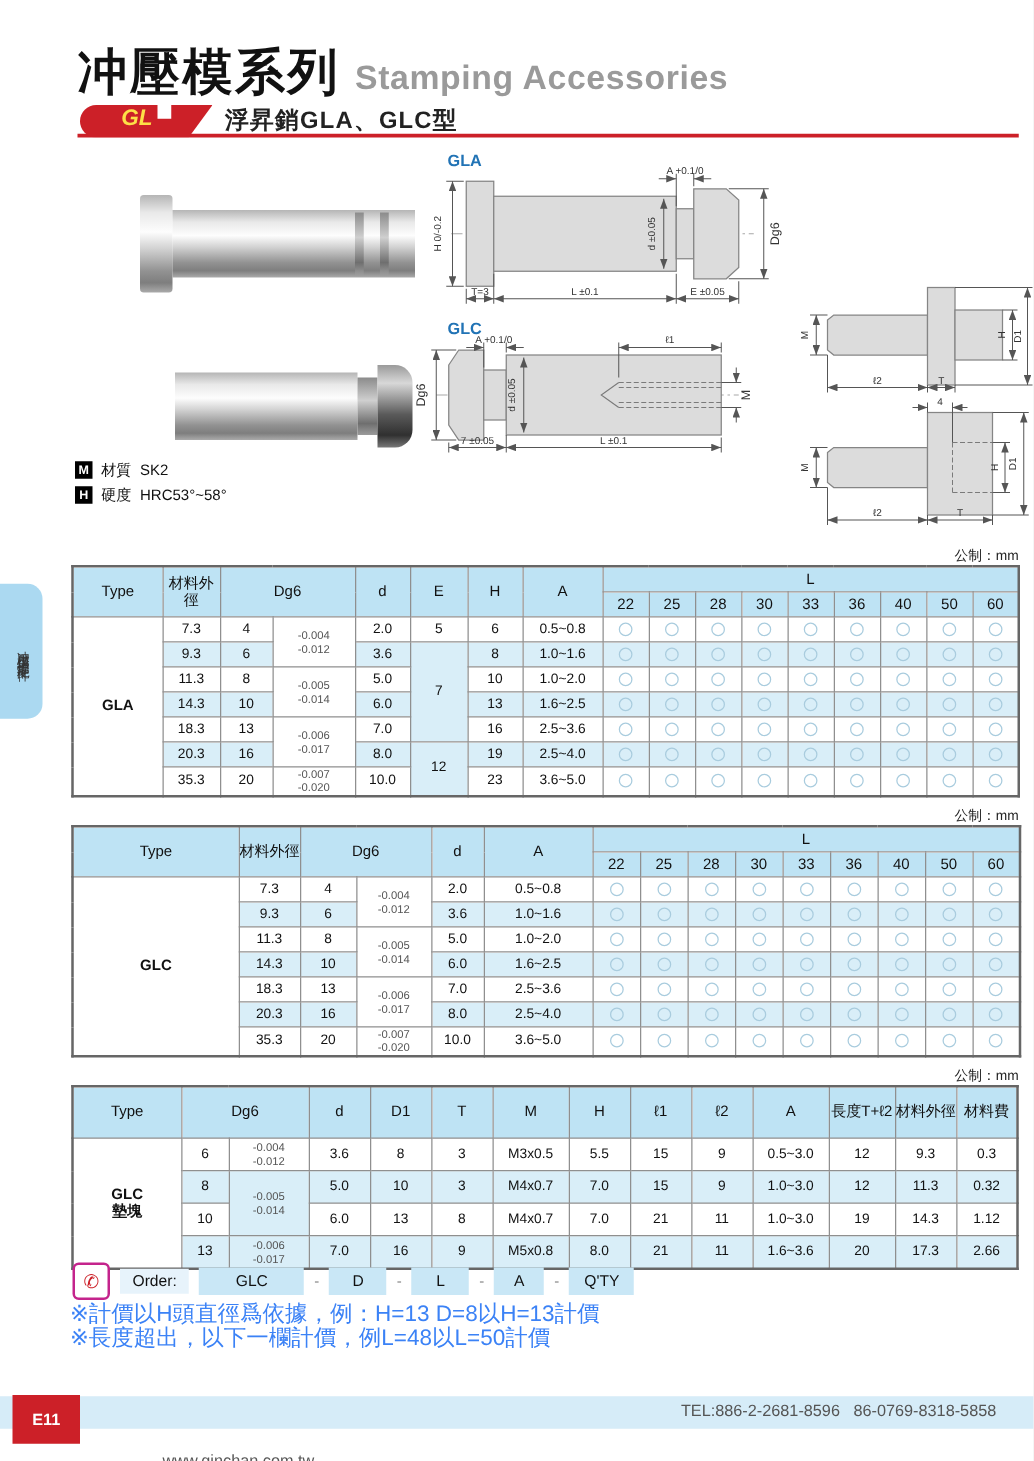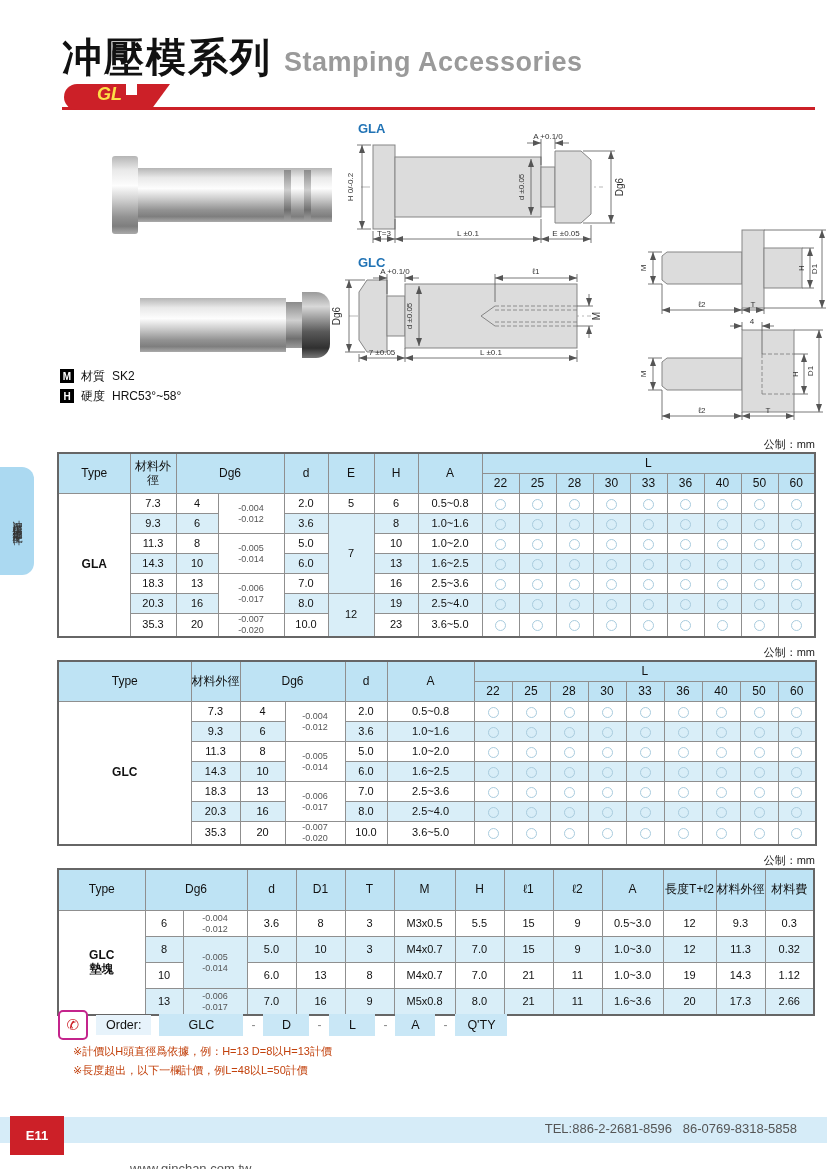--- a/index.html
+++ b/index.html
@@ -64,21 +64,21 @@
   table.t3 thead th{height:40px;}
   table.t3 td{height:25px;}
 
   
   .orderrow{left:58px;top:1010px;display:flex;align-items:center;gap:8px;}
   .phonebox{width:26px;height:26px;border:2px solid #c4248c;border-radius:5px;background:#fff;
             display:flex;align-items:center;justify-content:center;font-size:15px;color:#cc2028;}
   .orderlabel{background:#e7f3fb;padding:3px 10px;font-size:12.5px;color:#111;}
   .obox{background:#c9e7f6;height:22px;line-height:22px;text-align:center;font-size:12.5px;color:#111;display:inline-block;}
   .odash{color:#888;font-size:12px;}
-  .notes{left:73px;top:1042px;font-size:11px;color:#c2410c;line-height:19px;}
+  .notes{left:56px;top:1042px;font-size:18px;color:#3b82f6;line-height:19px;}
 
   
   .footbar{left:0;top:1117px;width:827px;height:26px;background:#d6ecf8;}
   .e11{left:10px;top:1116px;width:54px;height:39px;background:#cc2028;color:#fff;font-weight:bold;
        font-size:13px;display:flex;align-items:center;justify-content:center;}
   .site{left:130px;top:1121px;font-size:13px;color:#555;margin-top:40px;}
   .tel{right:30px;top:1121px;font-size:13px;color:#555;white-space:pre;}
 </style>
 </head>
 <body>
@@ -88,20 +88,21 @@
   <div class="abs titlebar">
     <span class="title-zh">冲壓模系列</span>
     <span class="title-en">Stamping Accessories</span>
   </div>
   <div class="abs redline"></div>
   <div class="abs badge">
     <span>GL</span>
     <span class="badge-sq"></span>
   </div>
   <div class="abs subtitlebar">
+    <span class="sub-zh">浮昇銷GLA、GLC型</span>
   </div>
 
   <div class="abs sidetab">
     <span>冲壓模用標準零配件</span>
   </div>
 
   <div class="photo" style="left:112px;top:156px;width:220px;height:78px;">
     <div class="met" style="left:0;top:0;width:26px;height:78px;border-radius:3px;"></div>
     <div class="met" style="left:26px;top:12px;width:194px;height:54px;"></div>
     <div class="metg" style="left:172px;top:14px;width:7px;height:50px;"></div>

